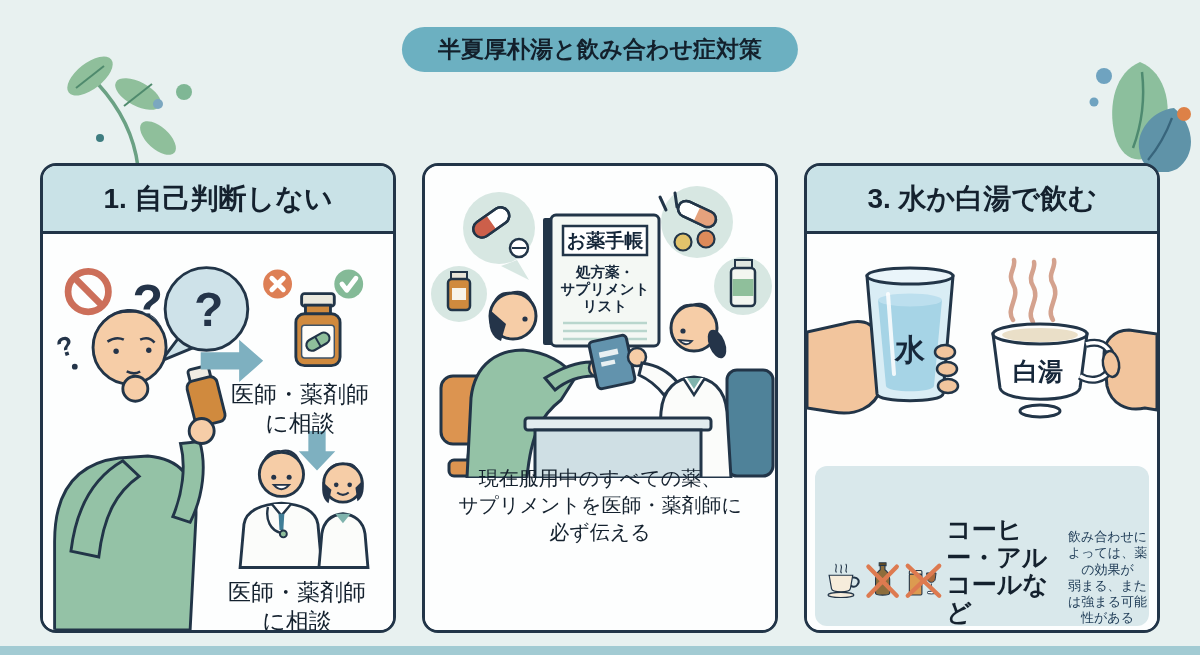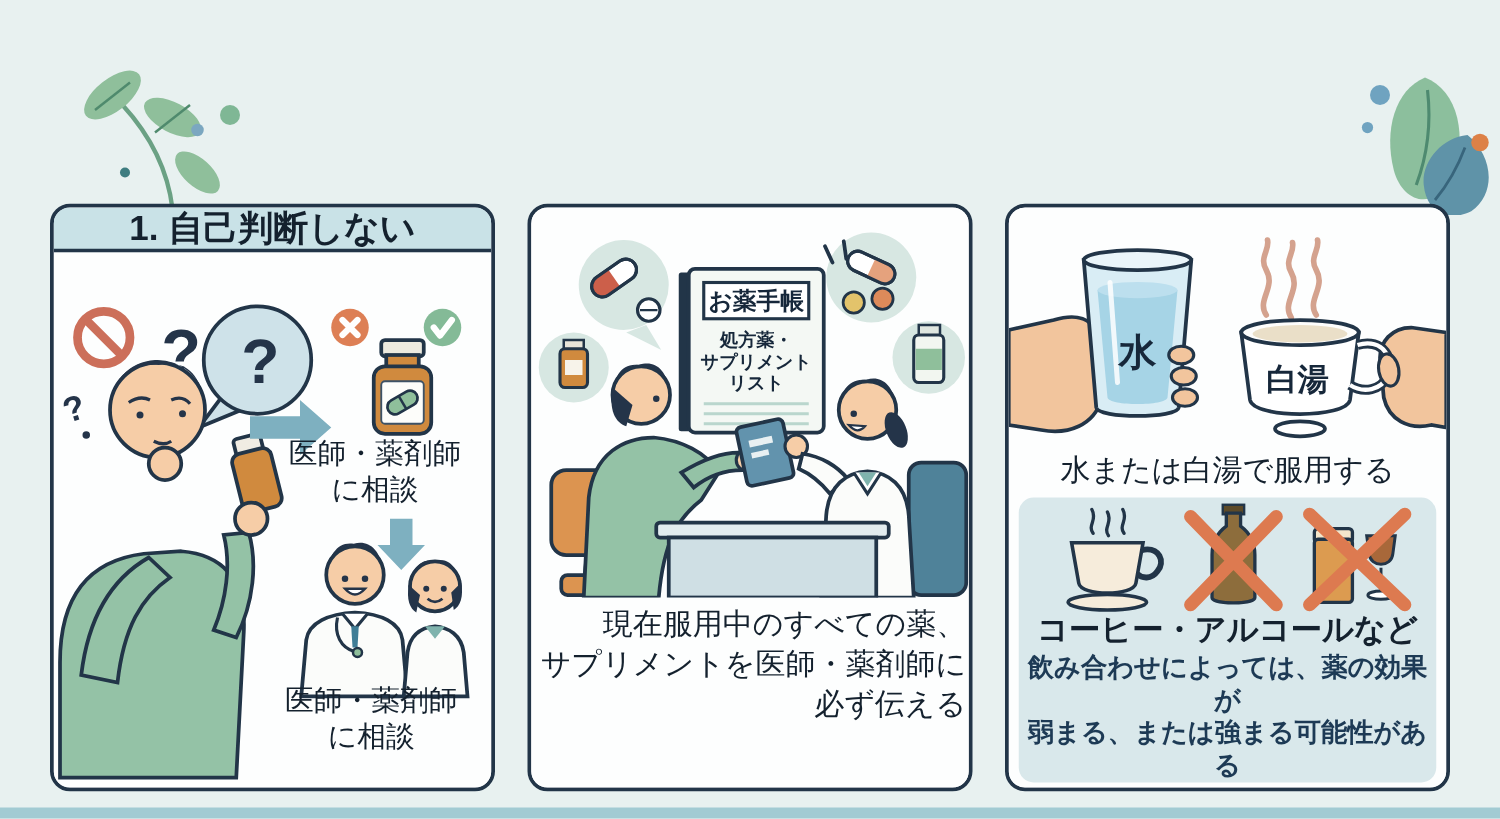--- a/index.html
+++ b/index.html
@@ -8,38 +8,38 @@
   .canvas{position:relative;width:1200px;height:655px;background:#e8f1f0;overflow:hidden;}
   .bottom-strip{position:absolute;left:0;right:0;bottom:0;height:9px;background:#a2cbd3;}
   .leaf{position:absolute;}
   .badge{position:absolute;top:27px;left:50%;transform:translateX(-50%);background:#6cb0c1;color:#13202c;
          font-size:23px;font-weight:800;padding:7px 36px;border-radius:26px;white-space:nowrap;}
   .title{position:absolute;top:72px;left:0;width:100%;text-align:center;margin:0;
          font-size:45px;font-weight:900;color:#0f1722;letter-spacing:1px;}
   .panels{position:absolute;top:163px;left:40px;right:40px;height:470px;display:flex;gap:26px;}
   .panel{flex:1;border:3px solid #223548;border-radius:16px;background:#ffffff;overflow:hidden;
          display:flex;flex-direction:column;}
-  .panel-head{height:36px;background:#c9e2e7;border-bottom:3px solid #223548;
+  .panel-head{height:68px;background:#c9e2e7;border-bottom:3px solid #223548;
               display:flex;align-items:center;justify-content:center;
               font-size:28px;font-weight:800;color:#14212e;}
   .panel-body{position:relative;flex:1;background:#fdfefe;}
   .art{position:absolute;display:block;}
   .art1{inset:0;width:100%;height:100%;}
   .art2{top:0;left:0;width:350px;height:312px;}
   .art3{top:2px;left:0;width:350px;height:192px;}
   .blabel{position:absolute;font-weight:400;color:#14212e;text-align:center;white-space:pre-line;}
   .consult1{left:176px;top:146px;width:162px;font-size:23px;line-height:1.25;}
   .consult2{left:170px;top:344px;width:168px;font-size:23px;line-height:1.25;}
-  .caption2{left:2px;right:2px;top:318px;font-size:24px;line-height:1.34;text-align:right;}
+  .caption2{left:2px;right:2px;top:299px;font-size:20px;line-height:1.34;}
   .caption3{left:0;right:0;top:194px;font-size:24px;}
   .avoid-box{position:absolute;left:8px;right:8px;top:232px;bottom:4px;background:#d9e8eb;border-radius:12px;
-             display:flex;flex-direction:column;align-items:center;padding-top:2px;}
+             display:flex;flex-direction:row;align-items:flex-end;padding-top:2px;}
   .avoid-icons{width:334px;height:92px;display:block;}
   .avoid-title{font-size:25px;font-weight:800;color:#14212e;line-height:1.1;}
-  .avoid-note{font-size:21px;font-weight:700;color:#1d3a55;line-height:1.24;text-align:center;white-space:pre-line;margin-top:3px;}
+  .avoid-note{font-size:13px;font-weight:400;color:#1d3a55;line-height:1.24;text-align:center;white-space:pre-line;margin-top:3px;}
   svg text{font-family:"Liberation Sans","DejaVu Sans",sans-serif;font-weight:800;fill:#16273a;}
   svg text.qm{fill:#243449;}
 </style>
 </head>
 <body>
 
 <div class="canvas">
 
   <svg class="leaf" style="left:42px;top:42px;" width="150" height="125" viewBox="0 0 150 125">
     <path d="M 96 125 C 92 92 78 66 56 42" stroke="#6ba184" stroke-width="3.5" fill="none"></path>
@@ -55,20 +55,21 @@
   <svg class="leaf" style="left:1058px;top:40px;" width="135" height="132" viewBox="0 0 135 132">
     <path d="M 82 22 C 108 32 118 70 102 106 C 87 128 64 122 57 96 C 49 64 58 32 82 22 Z" fill="#8cbf9d"></path>
     <path d="M 84 32 C 87 58 84 84 75 108" stroke="#4e8a70" stroke-width="2.5" fill="none"></path>
     <path d="M 116 68 C 136 84 140 114 119 129 C 98 139 83 128 81 108 C 79 90 95 70 116 68 Z" fill="#5f93a8"></path>
     <path d="M 114 78 C 108 94 100 108 90 120" stroke="#38657c" stroke-width="2.2" fill="none"></path>
     <circle cx="46" cy="36" r="8" fill="#6fa3c0"></circle>
     <circle cx="36" cy="62" r="4.5" fill="#6fa3c0"></circle>
     <circle cx="126" cy="74" r="7" fill="#dd8147"></circle>
   </svg>
 
+  <div class="badge">半夏厚朴湯と飲み合わせ症対策</div>
 
   <div class="panels">
 
     <section class="panel">
       <header class="panel-head">
         <span>1. 自己判断しない</span>
       </header>
       <div class="panel-body">
         <svg class="art art1" viewBox="0 0 350 412">
 
@@ -254,20 +255,23 @@
             <rect x="110" y="264" width="166" height="48" fill="#cfdfe4" stroke="#223548" stroke-width="3"></rect>
           </g>
         </svg>
         <div class="blabel caption2">現在服用中のすべての薬、
 サプリメントを医師・薬剤師に
 必ず伝える</div>
       </div>
     </section>
 
     <section class="panel">
+      <header class="panel-head">
+        <span>3. 水か白湯で飲む</span>
+      </header>
       <div class="panel-body">
         <svg class="art art3" viewBox="0 0 350 192">
 
           <g>
             <path d="M 0 96 L 36 88 C 56 82 66 88 70 98 L 74 152 C 68 172 48 180 26 176 L 0 172 Z" fill="#f2c59d" stroke="#223548" stroke-width="3"></path>
           </g>
 
           <g>
             <path d="M 60 40 L 70 158 C 71 167 135 167 136 158 L 146 40 Z" fill="#d9edf5" stroke="#223548" stroke-width="3"></path>
             <path d="M 71 64 L 79 150 C 80 157 126 157 127 150 L 135 64 C 112 72 94 72 71 64 Z" fill="#a6d4e6"></path>
@@ -292,21 +296,20 @@
             <path d="M 186 98 L 193 152 C 196 167 270 167 273 152 L 280 98 Z" fill="#ffffff" stroke="#223548" stroke-width="3"></path>
             <path d="M 279 108 C 300 102 309 120 303 133 C 298 144 284 147 273 140" fill="none" stroke="#223548" stroke-width="8"></path>
             <path d="M 279 108 C 300 102 309 120 303 133 C 298 144 284 147 273 140" fill="none" stroke="#ffffff" stroke-width="3.5"></path>
             <ellipse cx="233" cy="98" rx="47" ry="10" fill="#fdfdfc" stroke="#223548" stroke-width="3"></ellipse>
             <ellipse cx="233" cy="99" rx="38" ry="7" fill="#eadfc8"></ellipse>
             <ellipse cx="233" cy="175" rx="20" ry="6" fill="#ffffff" stroke="#223548" stroke-width="3"></ellipse>
             <text x="231" y="144" font-size="25" text-anchor="middle">白湯</text>
             <ellipse cx="304" cy="128" rx="8" ry="13" fill="#f2c59d" stroke="#223548" stroke-width="2.5" transform="rotate(-10 304 128)"></ellipse>
           </g>
         </svg>
-        <div class="blabel caption3">水または白湯で服用する</div>
 
         <div class="avoid-box">
           <svg class="avoid-icons" viewBox="0 0 334 96">
 
             <g>
               <g stroke="#223548" stroke-width="2.8" fill="none" stroke-linecap="round">
                 <path d="M 54 28 C 49 21 58 17 53 8"></path>
                 <path d="M 67 30 C 62 23 71 19 66 10"></path>
                 <path d="M 80 28 C 75 21 84 17 79 8"></path>
               </g>

